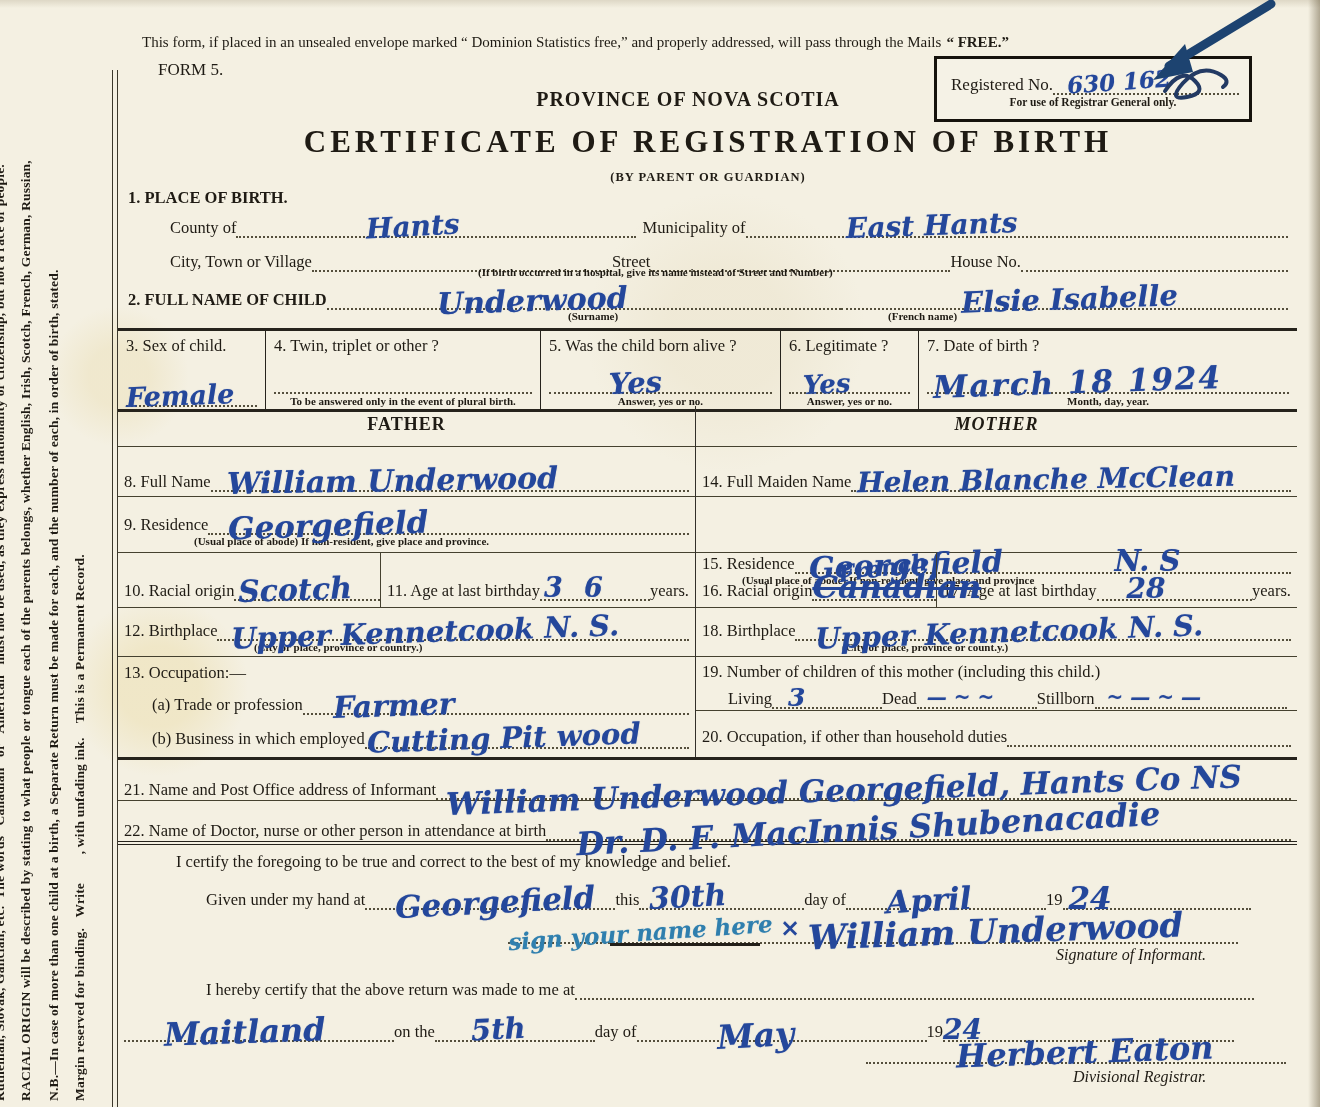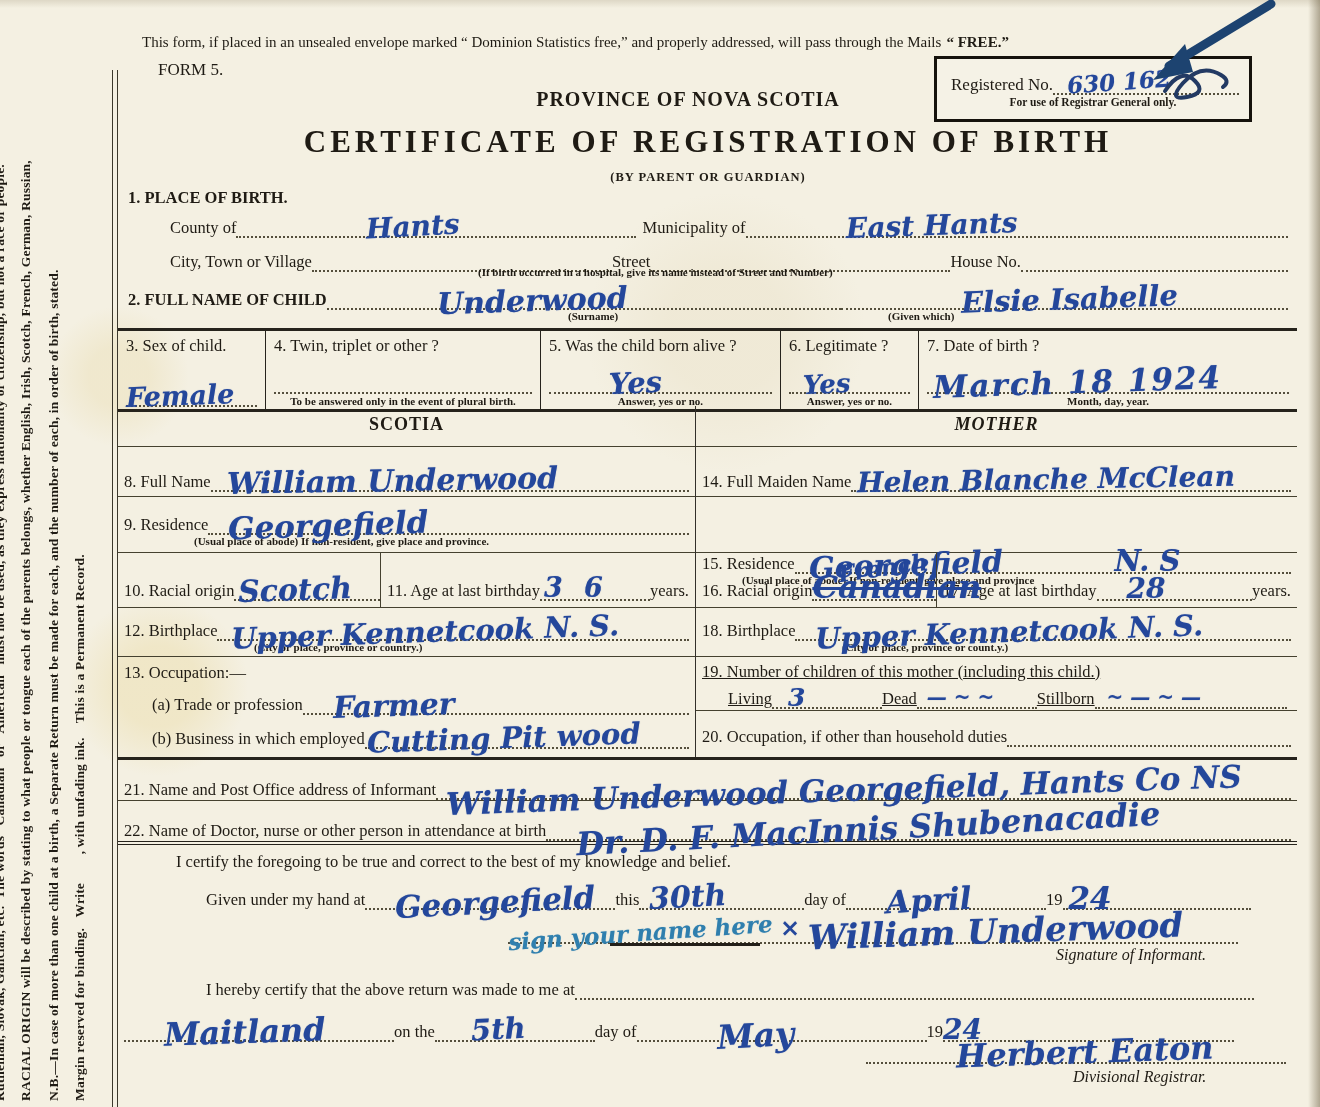--- a/index.html
+++ b/index.html
@@ -109,21 +109,21 @@
     <div class="abs fl" style="left:10px;top:278px;width:1160px;height:32px;">
       <span class="lbl b">2.  FULL NAME OF CHILD</span>
       <span class="fill" style="flex:1.15;">
         <span class="hw" style="position:absolute;left:110px;bottom:-8px;font-size:30px;transform:rotate(-2deg);">Underwood</span>
       </span>
       <span class="fill">
         <span class="hw" style="position:absolute;left:120px;bottom:-6px;font-size:29px;transform:rotate(-2deg);">Elsie Isabelle</span>
       </span>
     </div>
     <div class="abs note" style="left:450px;top:310px;">(Surname)</div>
-    <div class="abs note" style="left:770px;top:310px;">(Given which)</div>
+    <div class="abs note" style="left:770px;top:310px;">(French name)</div>
 
     <div class="abs cellrow" style="left:0;top:328px;width:1179px;height:78px;">
       <div class="cell" style="width:147px;">
         <div class="lbl" style="margin-bottom:auto;">3.  Sex of child.</div>
         <div class="cfill">
           <span class="hw" style="position:absolute;left:0;bottom:-4px;font-size:27px;transform:rotate(-2deg);">Female</span>
         </div>
       </div>
       <div class="cell" style="width:275px;">
         <div class="lbl" style="margin-bottom:auto;">4.  Twin, triplet or other ?</div>
@@ -148,21 +148,21 @@
         <div class="lbl" style="margin-bottom:auto;">7.  Date of birth ?</div>
         <div class="cfill">
           <span class="hw" style="position:absolute;left:6px;bottom:-6px;font-size:31px;transform:rotate(-2deg);letter-spacing:2px;">March 18 1924</span>
         </div>
         <div class="cnote">Month, day, year.</div>
       </div>
     </div>
 
     <div class="abs parents" style="left:0;top:406px;width:1179px;">
       <div class="pcol" style="width:577px;">
-        <div class="prow phead" style="height:41px;">SCOTIA</div>
+        <div class="prow phead" style="height:41px;">FATHER</div>
         <div class="prow fl" style="height:50px;padding-bottom:4px;">
           <span class="lbl">8.  Full Name</span>
           <span class="fill">
             <span class="hw" style="position:absolute;left:16px;bottom:-6px;font-size:30px;transform:rotate(-1deg);">William Underwood</span>
           </span>
         </div>
         <div class="prow" style="height:56px;">
           <div class="fl" style="height:38px;">
             <span class="lbl">9.  Residence</span>
             <span class="fill">
@@ -248,21 +248,21 @@
         </div>
         <div class="prow" style="height:49px;">
           <div class="fl" style="height:33px;">
             <span class="lbl">18.  Birthplace</span>
             <span class="fill">
               <span class="hw" style="position:absolute;left:20px;bottom:-8px;font-size:29px;transform:rotate(-2deg);">Upper Kennetcook  N. S.</span>
             </span>
           </div>
           <div class="note" style="margin-left:140px;">(City or place, province or count.y.)</div>
         </div>
-        <div class="prow" style="height:54px;text-decoration:underline;">
+        <div class="prow" style="height:54px;">
           <div class="lbl" style="padding-top:5px;">19.  Number of children of this mother (including this child.)</div>
           <div class="fl" style="height:27px;margin-left:26px;margin-right:4px;">
             <span class="lbl">Living</span>
             <span class="fill" style="flex:0 0 110px;">
               <span class="hw" style="position:absolute;left:16px;bottom:-3px;font-size:25px;">3</span>
             </span>
             <span class="lbl">Dead</span>
             <span class="fill" style="flex:0 0 120px;">
               <span class="hw" style="position:absolute;left:10px;bottom:0;font-size:20px;">— ~ ~</span>
             </span>

